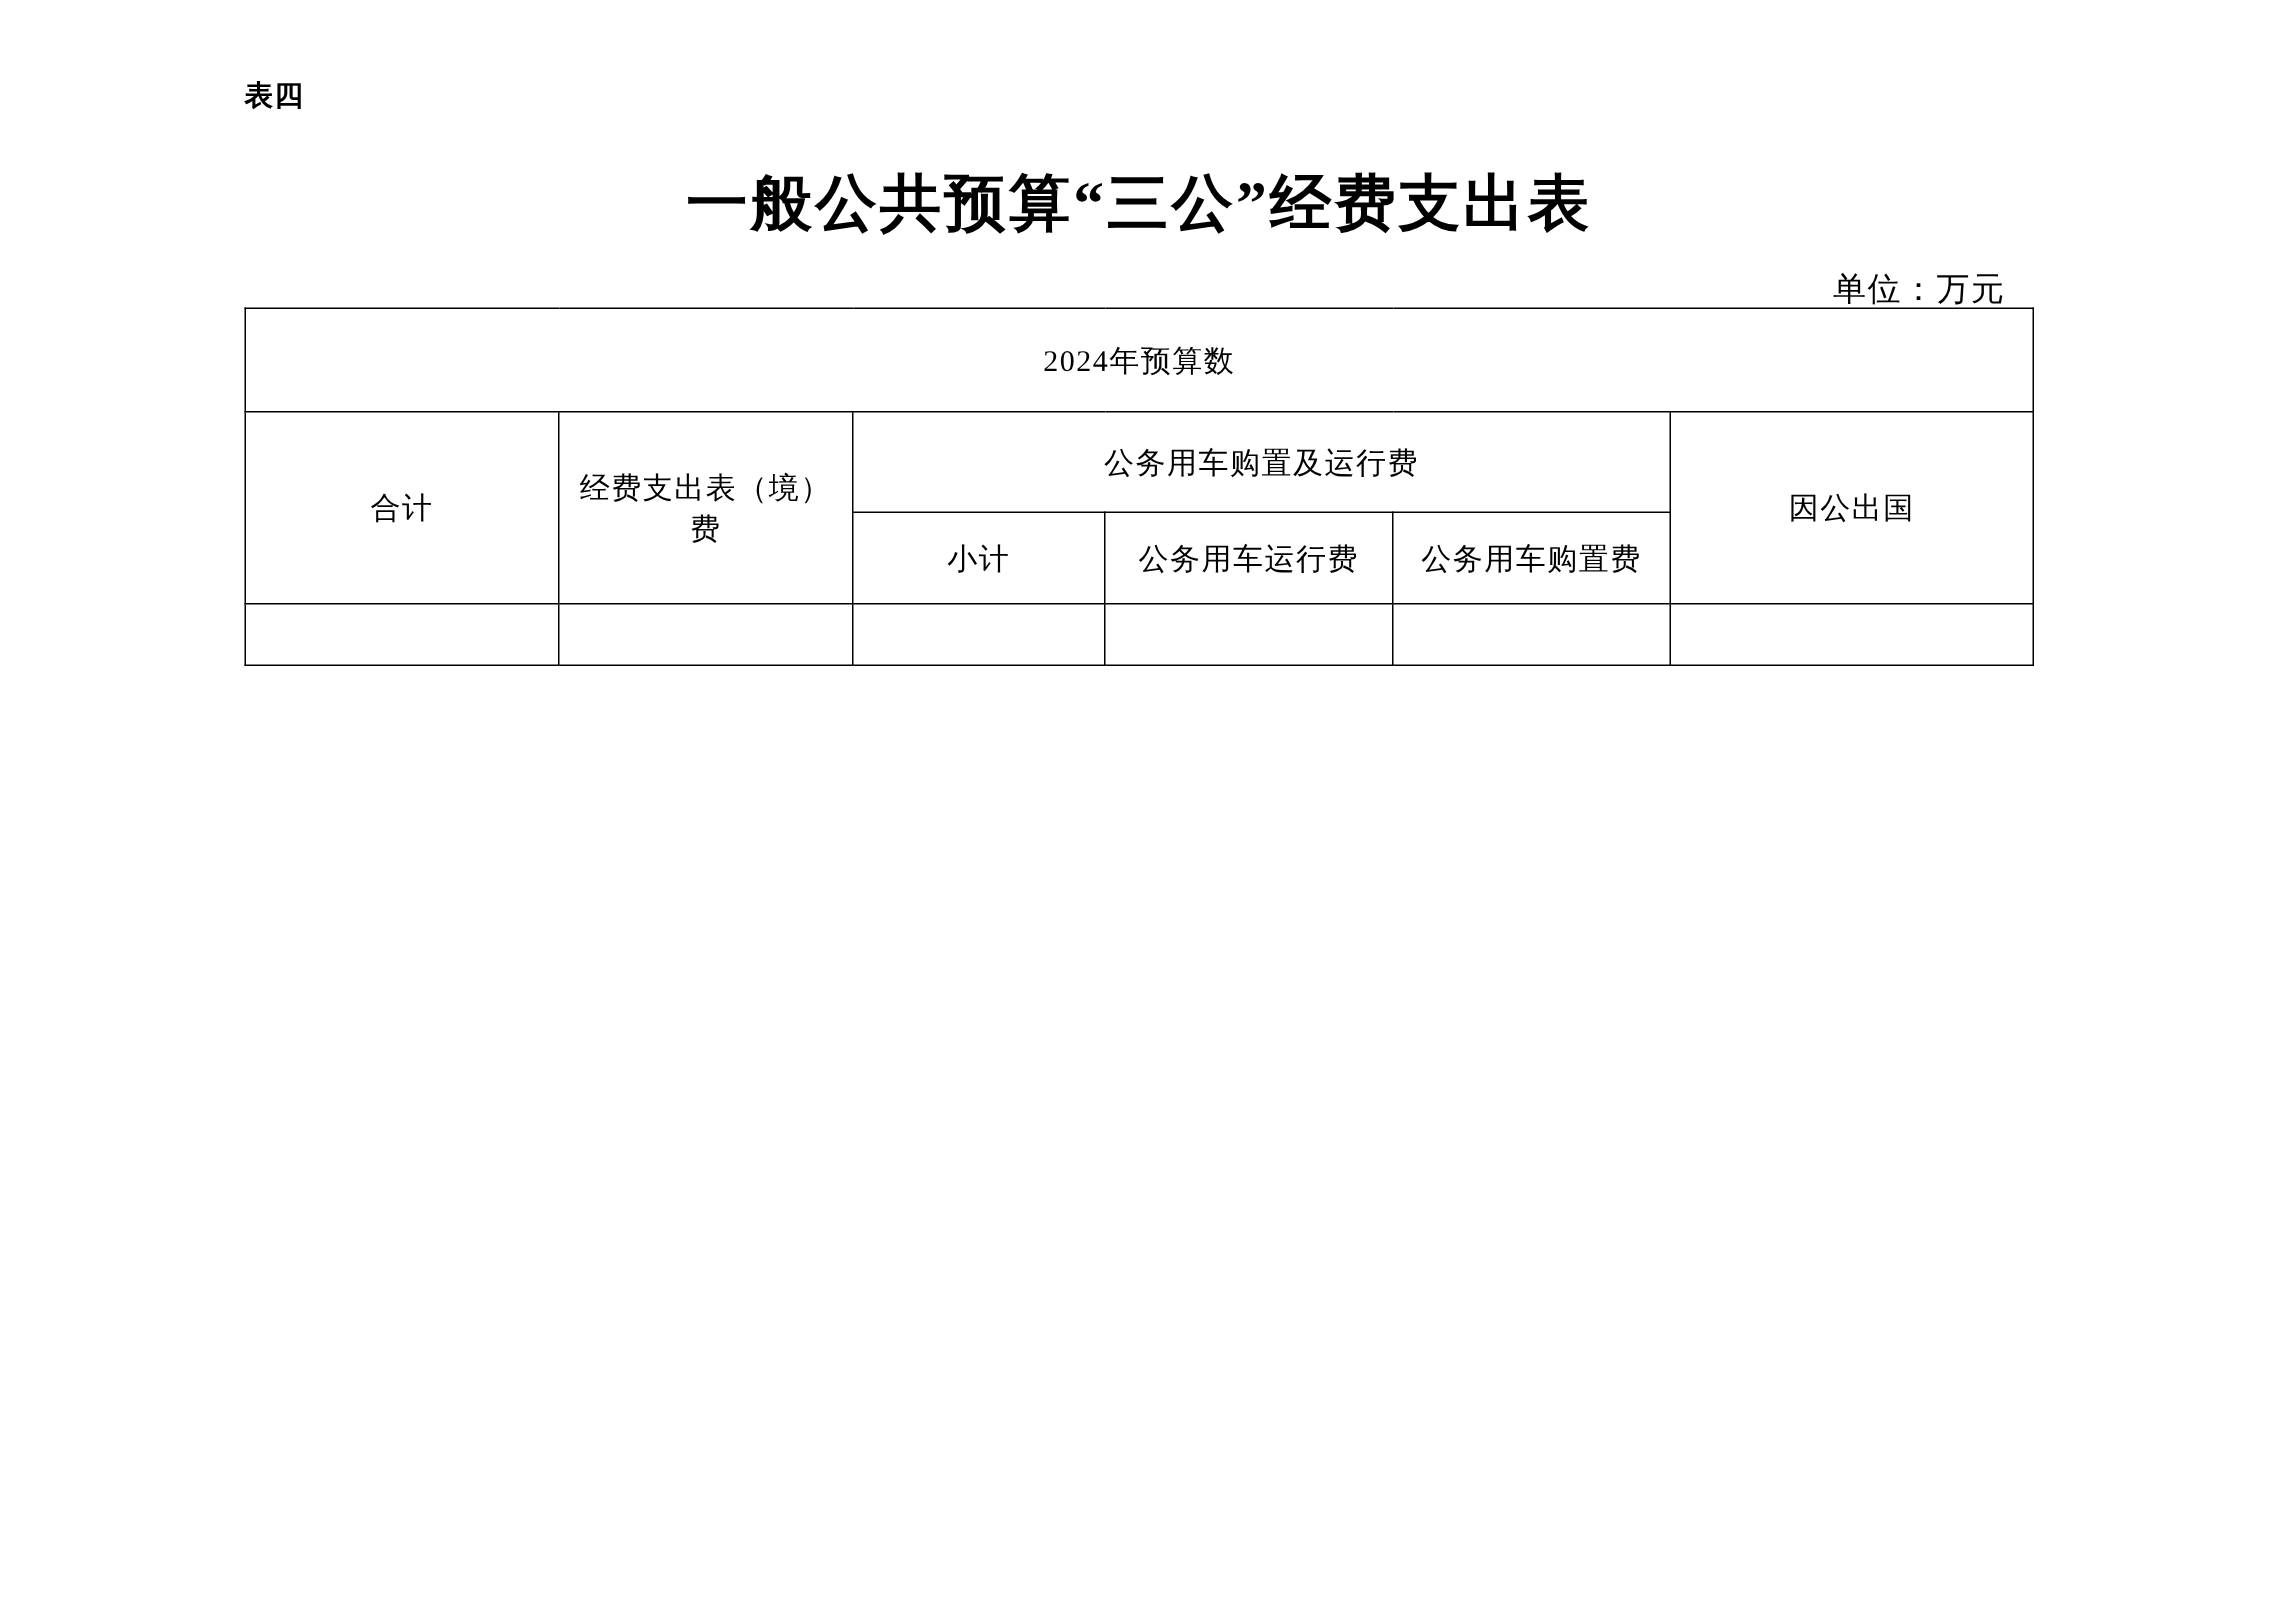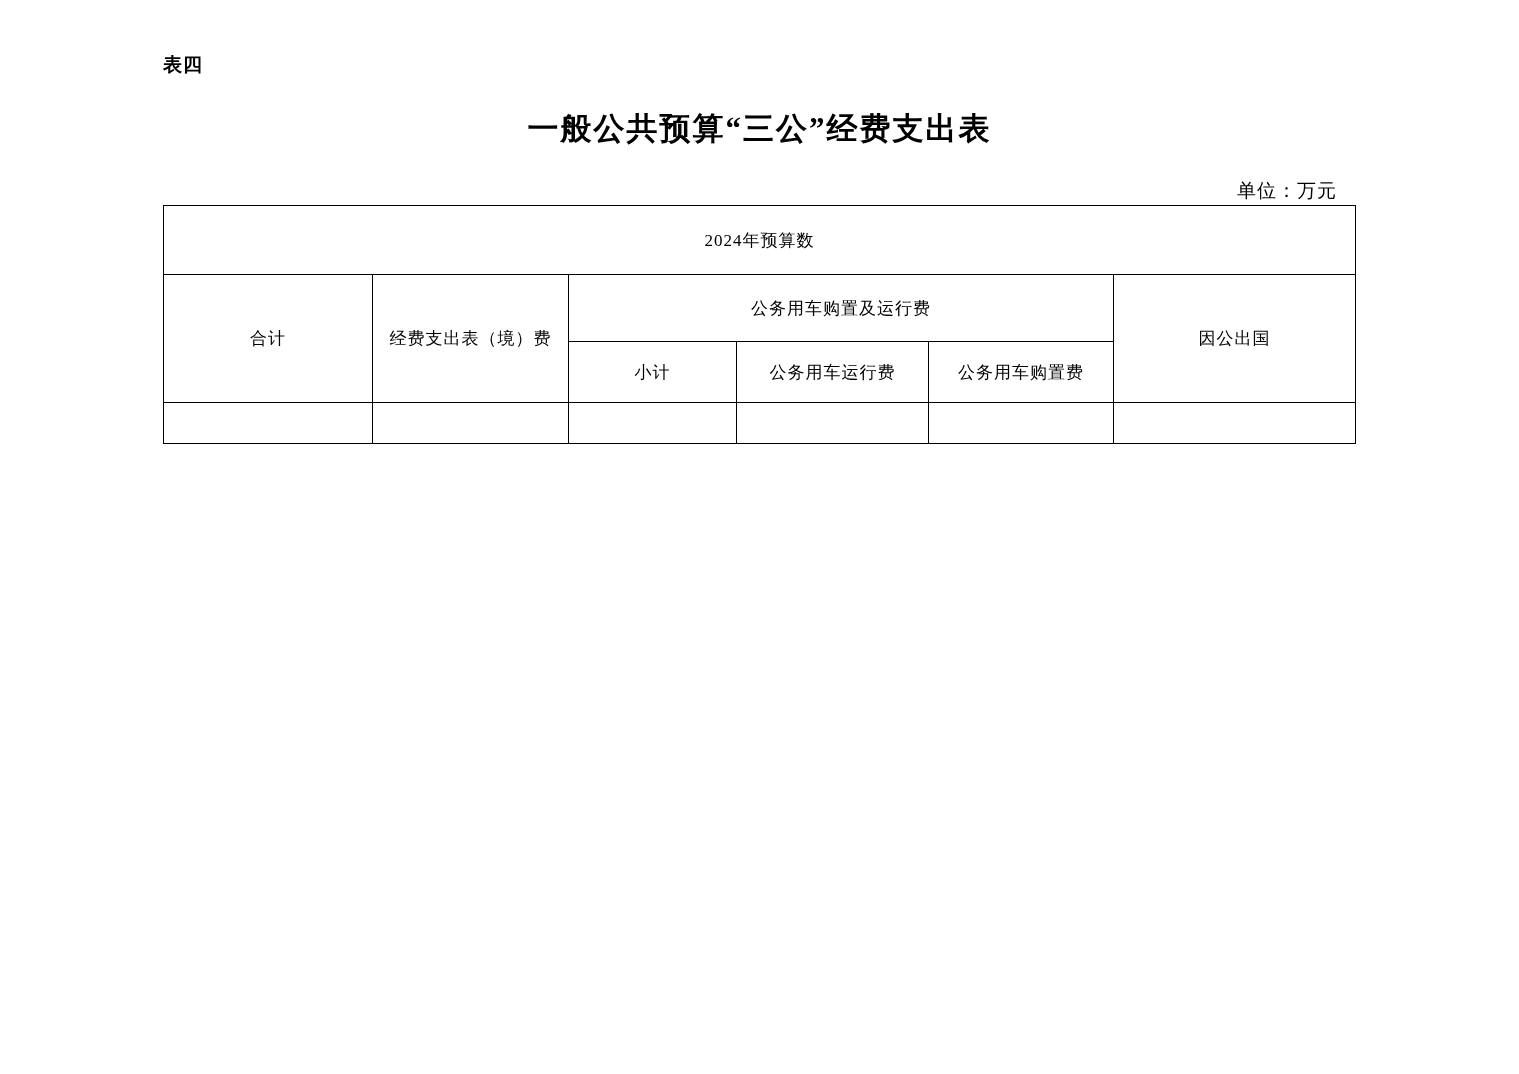--- a/index.html
+++ b/index.html
@@ -30,45 +30,45 @@
     letter-spacing: 1px;
     line-height: 1.2;
     font-weight: bold;
   }
   .doc-title {
     position: absolute;
     left: 0;
     right: 0;
     top: 108px;
     text-align: center;
-    font-size: 31px;
+    font-size: 41px;
     font-weight: bold;
     letter-spacing: 2px;
     font-family: "Liberation Serif", "DejaVu Serif", serif;
   }
   .unit-note {
     position: absolute;
     right: 182px;
     top: 178px;
-    font-size: 19px;
+    font-size: 22px;
     letter-spacing: 1px;
   }
   table.budget {
     position: absolute;
     left: 163px;
     top: 205px;
     width: 1192px;
     border-collapse: collapse;
     table-layout: fixed;
   }
   table.budget td {
     border: 1px solid #000000;
     text-align: center;
     vertical-align: middle;
-    font-size: 17px;
+    font-size: 20px;
     letter-spacing: 1px;
     padding: 0 4px;
     font-family: "Liberation Serif", "DejaVu Serif", serif;
   }
   .row-year td { height: 68px; }
   .row-group td { height: 66px; }
   .row-sub td { height: 60px; }
   .row-data td { height: 40px; }
   .c-total { width: 209px; }
   .c-abroad { width: 196px; }

